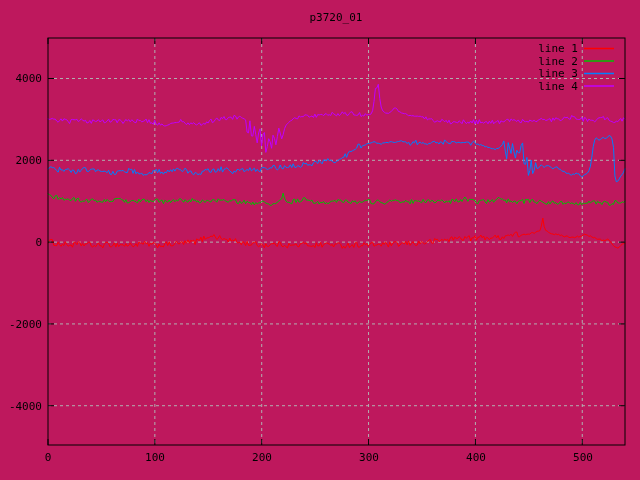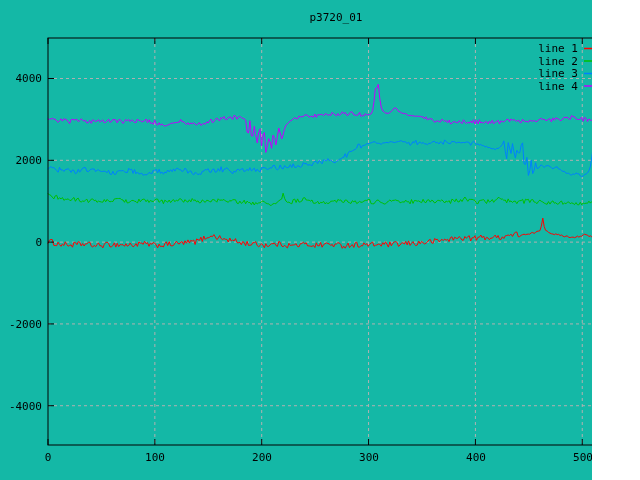--- a/index.html
+++ b/index.html
@@ -1,16 +1,16 @@
 <!DOCTYPE html>
 <html><head>
 <meta charset="utf-8">
 <style>
   html,body{margin:0;padding:0;background:#fff;}
-  #frame{position:relative;width:592px;height:480px;background:#14b8a6;overflow:hidden;}
+  #frame{position:relative;width:640px;height:480px;background:#be185d;overflow:hidden;}
   svg{position:absolute;left:0;top:0;}
   text{font-family:"DejaVu Sans Mono","Liberation Mono",monospace;font-size:11px;fill:#000;}
   .plot-border{fill:none;stroke:#000;stroke-width:1;}
   .grid line{stroke:#b1b1b1;stroke-width:1;stroke-dasharray:3,3;}
   .ticks line{stroke:#000;stroke-width:1;}
   .series polyline{fill:none;stroke-width:1;stroke-linejoin:round;stroke-linecap:round;}
   .legend-sample{stroke-width:1.5;}
 </style>
 </head>
 <body>

